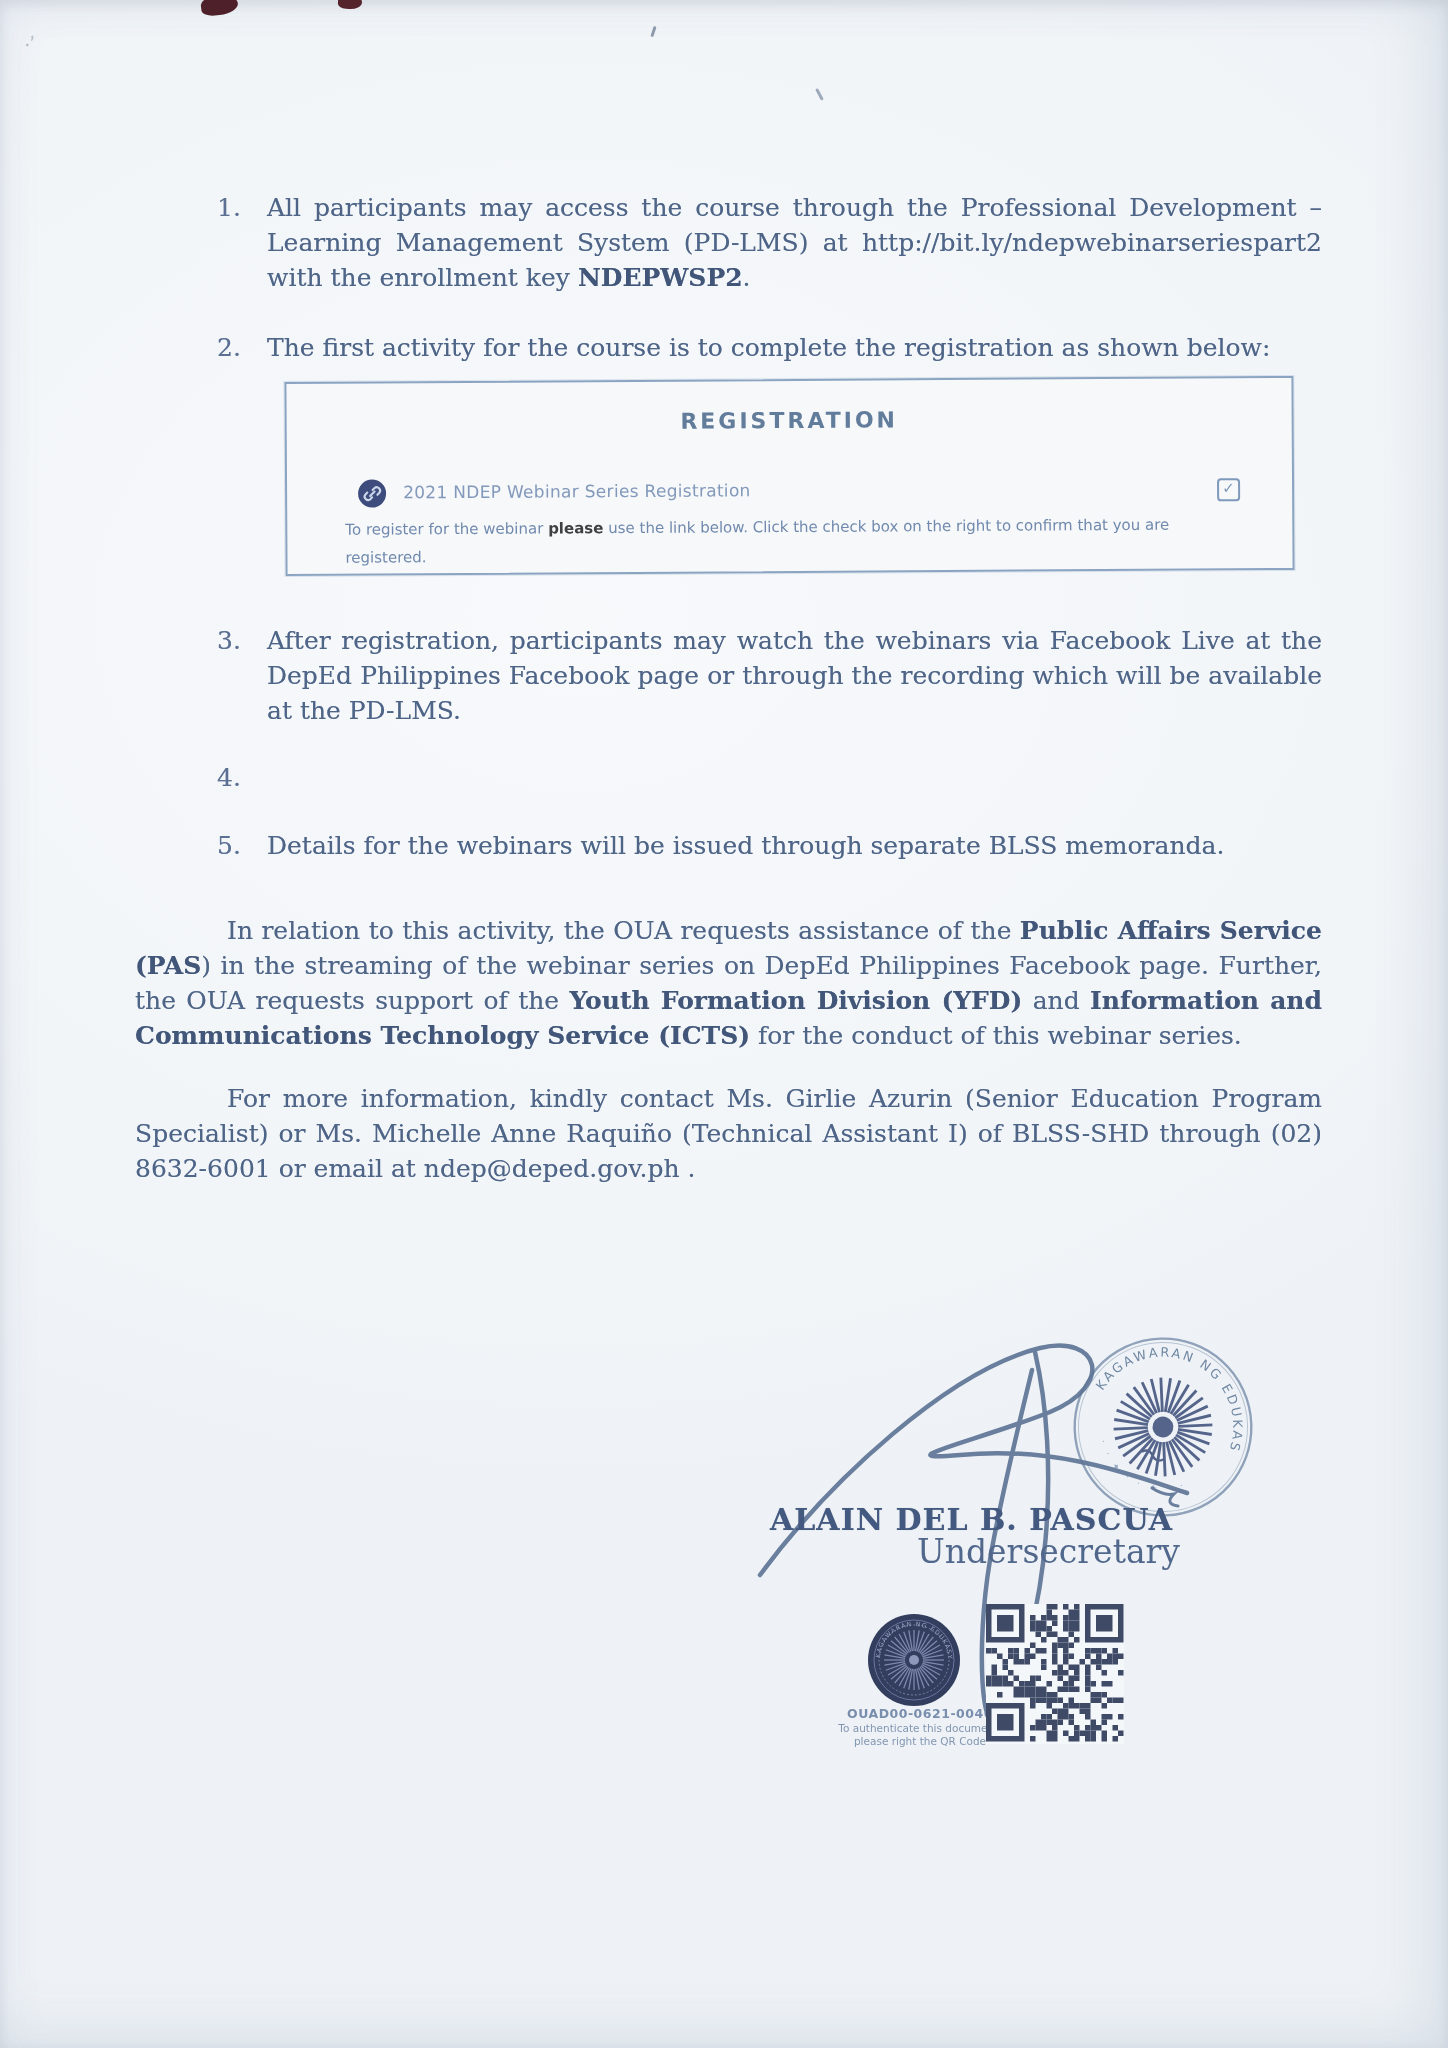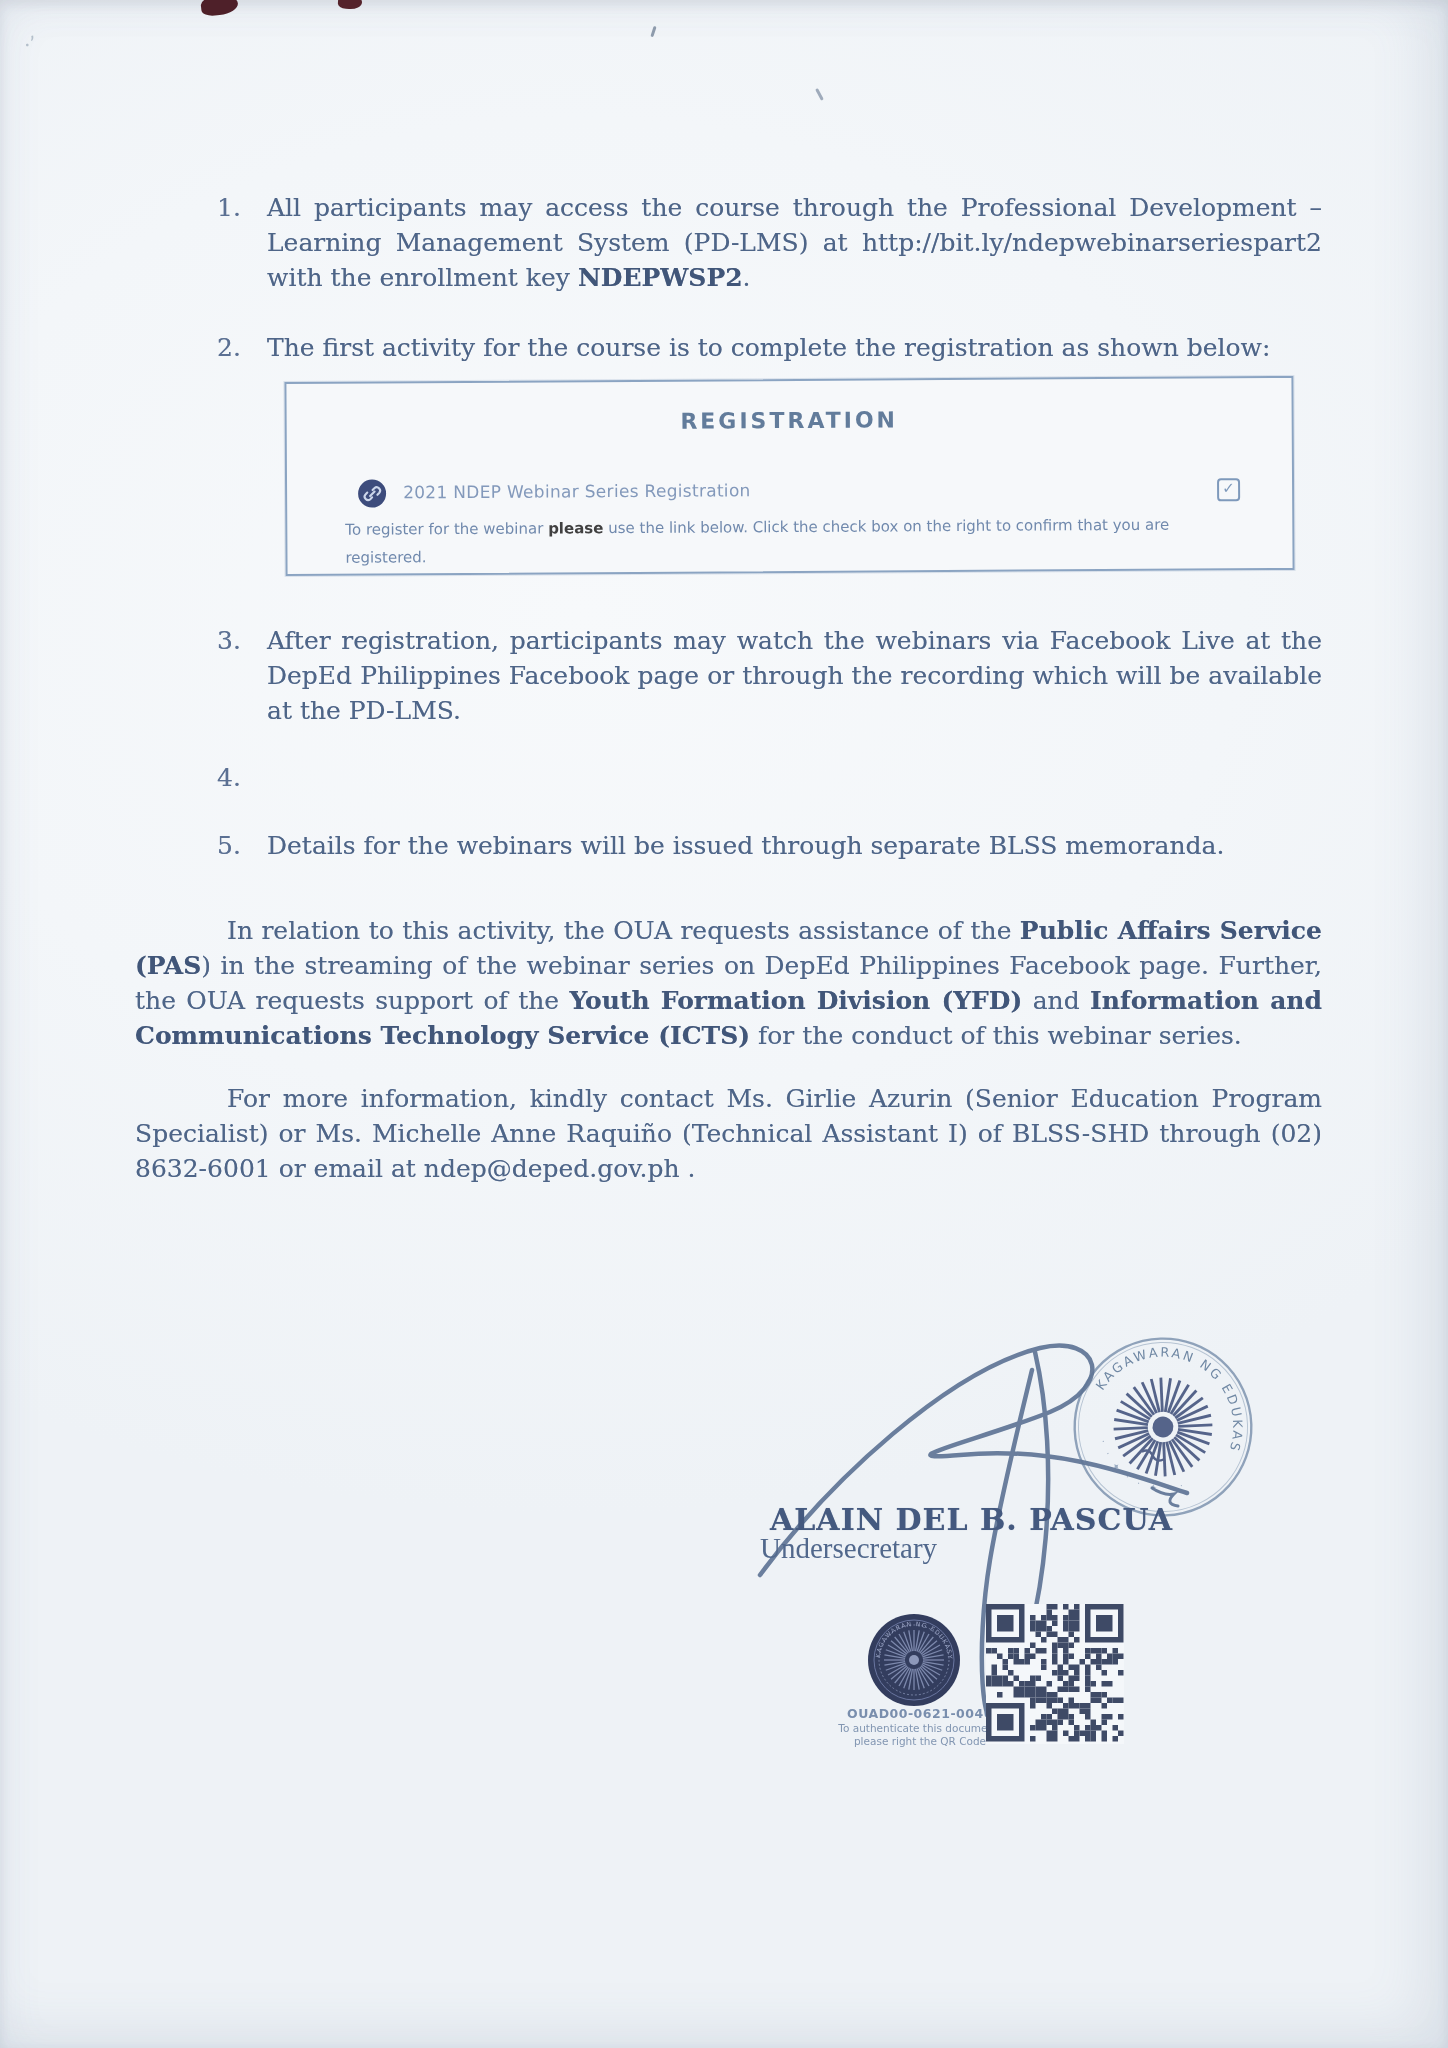--- a/index.html
+++ b/index.html
@@ -70,22 +70,22 @@
 
   
   .sigsvg{position:absolute; left:700px; top:1330px;}
   .stamp{position:absolute; left:1068px; top:1332px; transform:rotate(20deg); opacity:.88;}
   .sname{
     position:absolute; left:770px; top:1490px; width:440px; text-align:left;
     font-size:30px; font-weight:bold; letter-spacing:1px; color:#44597f;
     font-family:"DejaVu Serif", serif; text-shadow:0 0 .7px rgba(68,89,127,.6);margin-top:12px;
   }
   .stitle{
-    position:absolute; left:760px; top:1532px; width:420px; text-align:left;
-    font-size:29px; color:#51688c;font-family:Liberation Serif, serif;
+    position:absolute; left:760px; top:1532px; width:420px; text-align:right;
+    font-size:33px; color:#51688c;
   }
 
   
   .authseal{position:absolute; left:866px; top:1612px;}
   .authcode{
     position:absolute; left:828px; top:1706px; width:184px; text-align:center;
     font-family:"DejaVu Sans", sans-serif; font-size:12.5px; letter-spacing:.5px;
     color:#6d84a6; font-weight:bold; opacity:.9;
   }
   .authnote{

